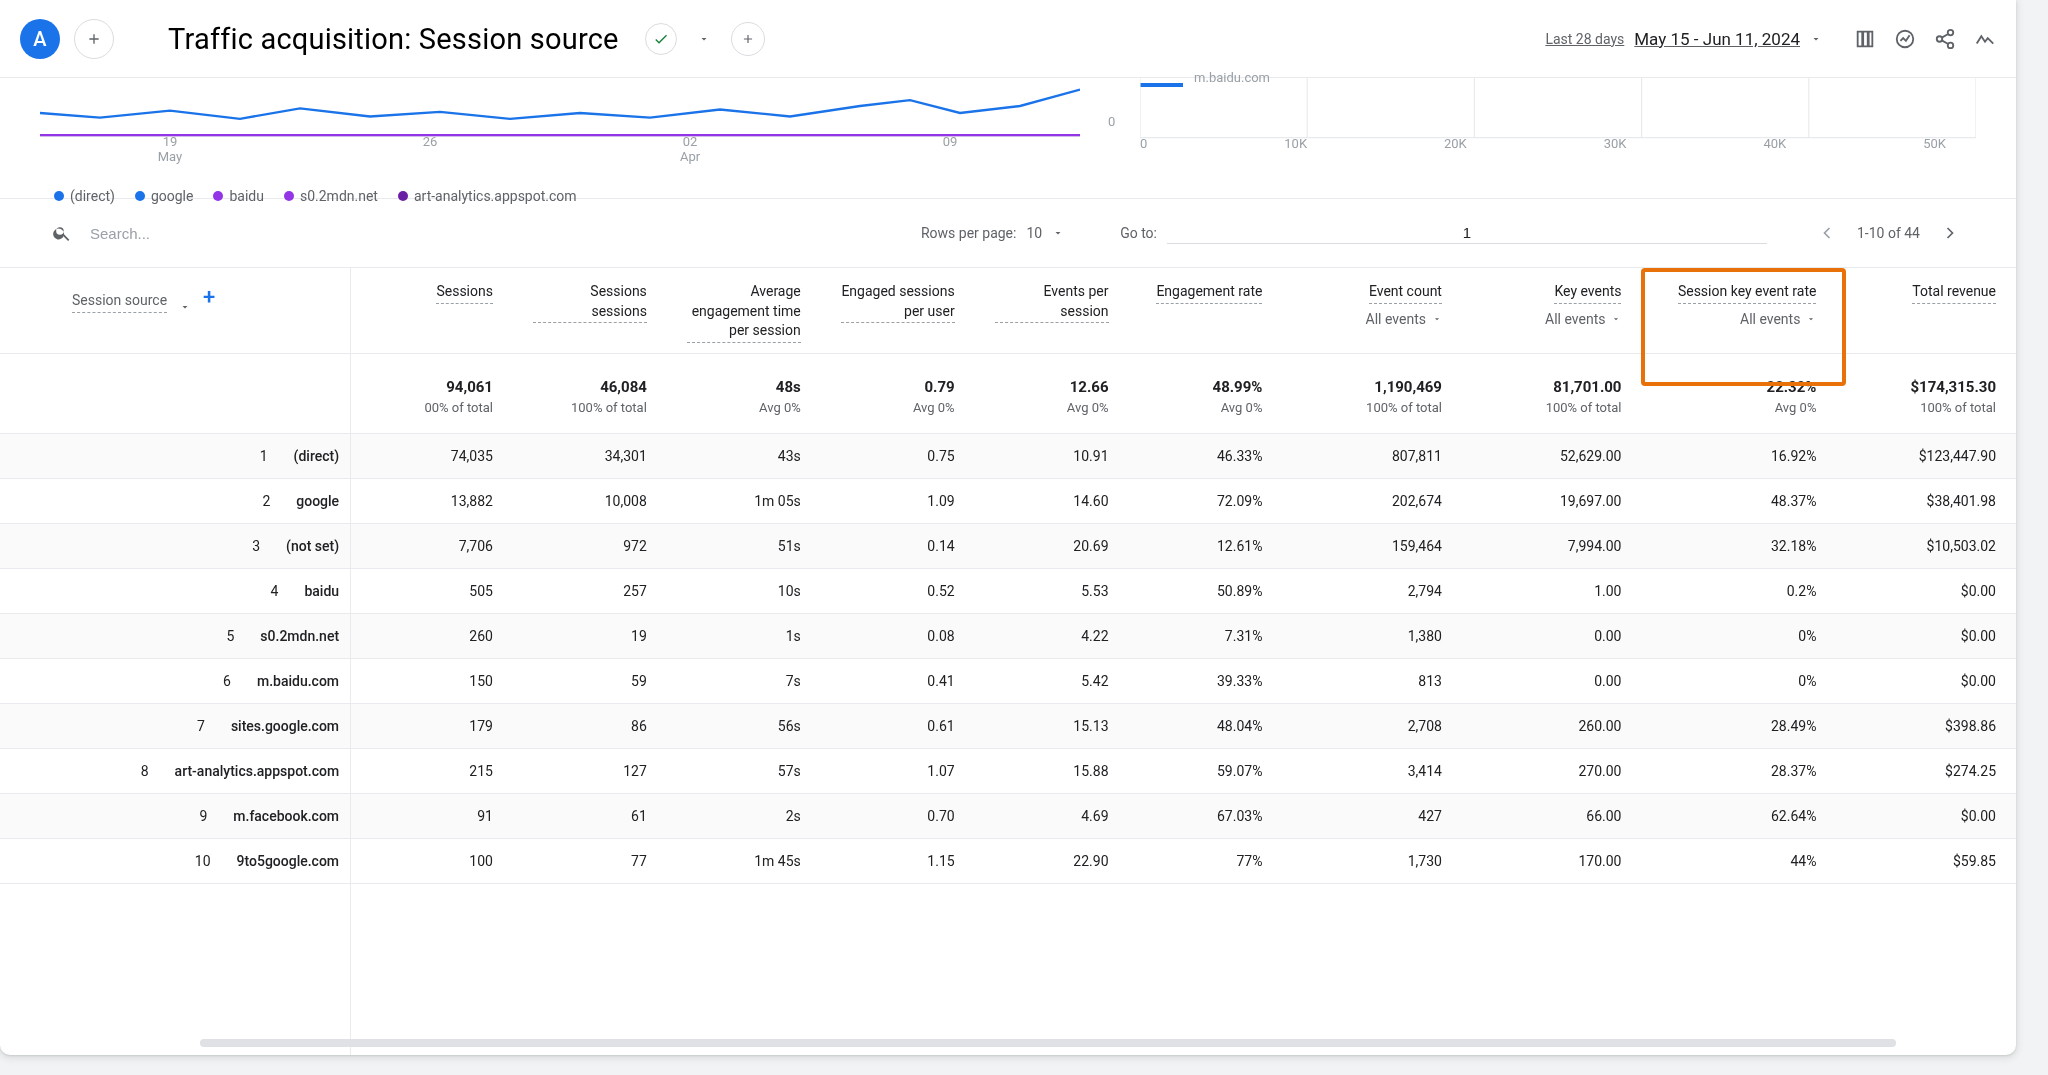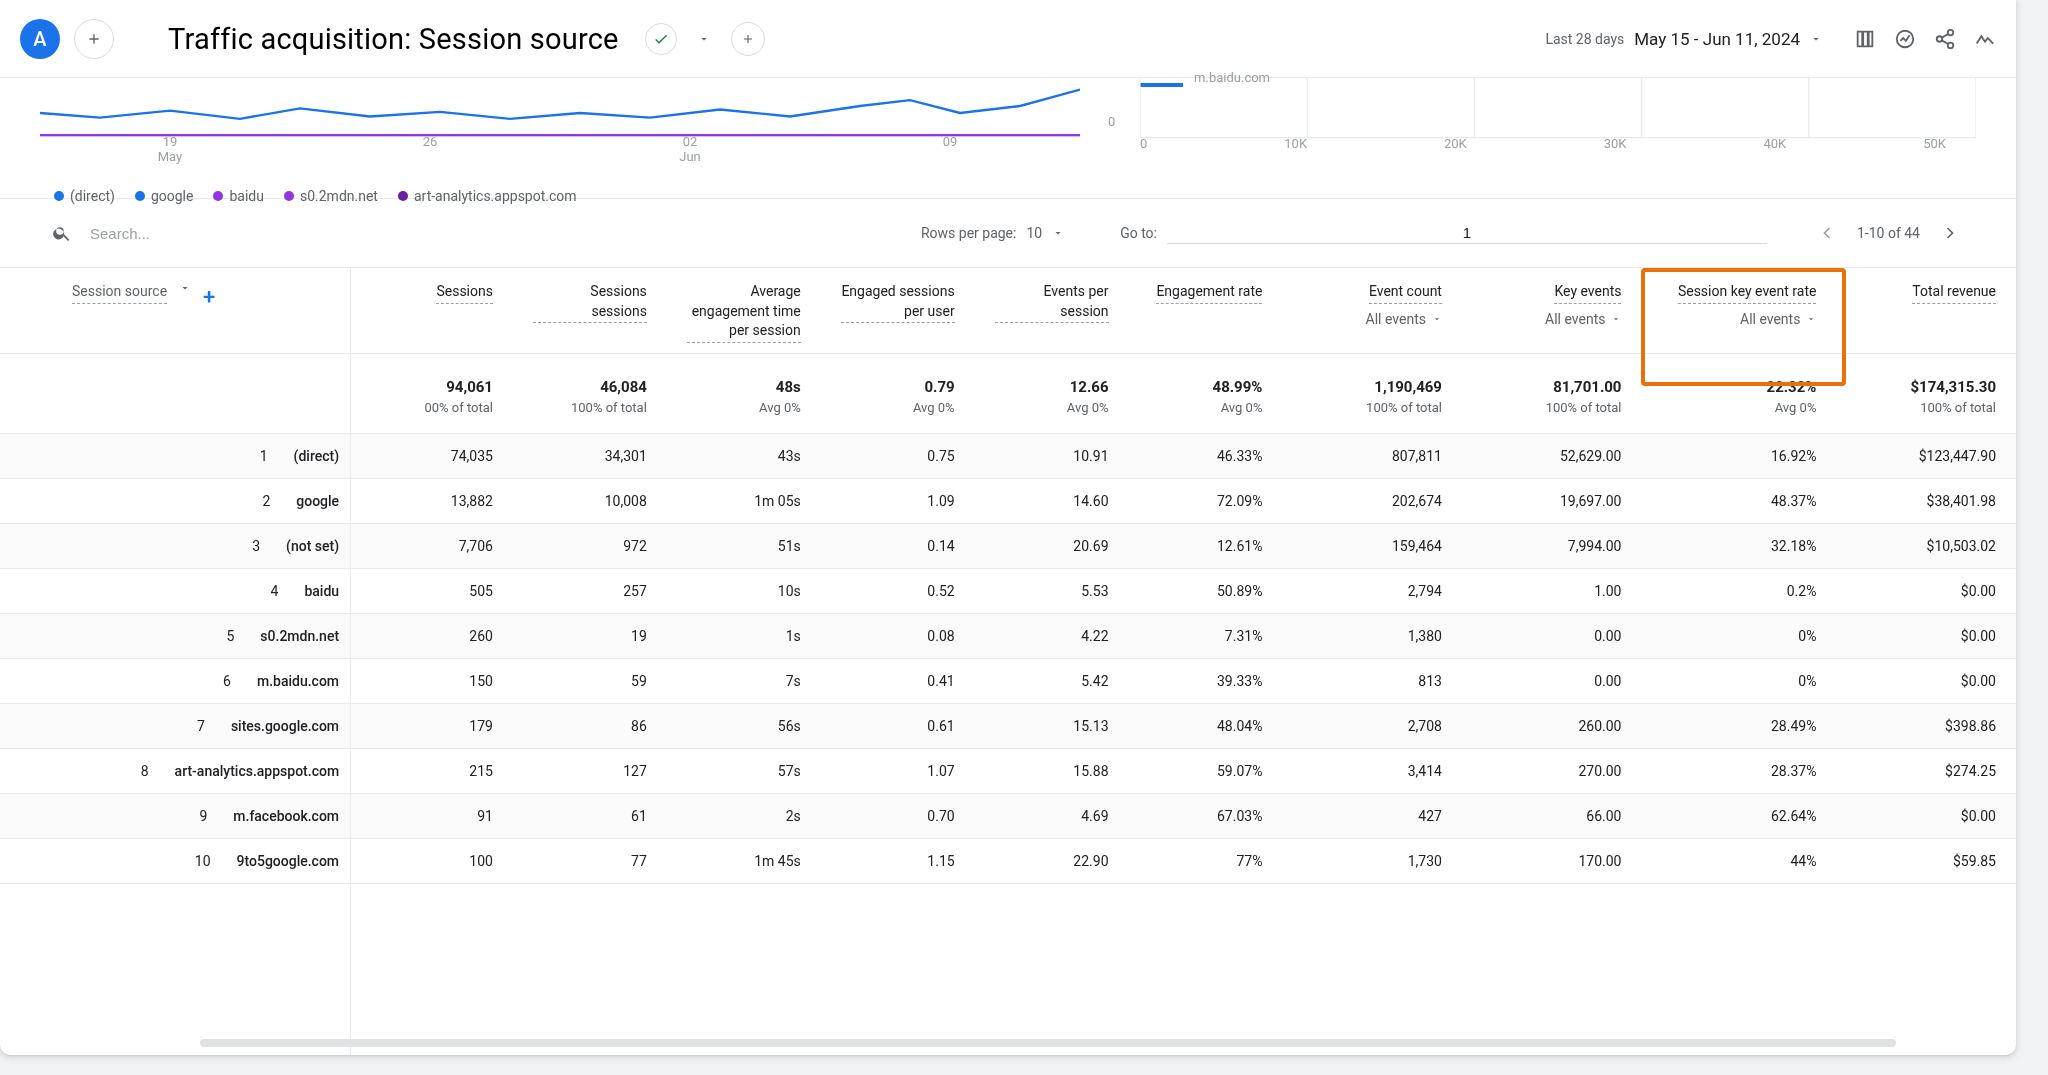--- a/index.html
+++ b/index.html
@@ -50,21 +50,21 @@
   .chk{
     width:32px;height:32px;border-radius:50%;border:1px solid var(--border);
     display:flex;align-items:center;justify-content:center;color:#188038;
     background:#fff;flex:none;
   }
   .caret-btn{
     width:26px;height:32px;border-radius:50%;display:flex;align-items:center;justify-content:center;
     color:var(--muted);
   }
   .hdr-spacer{flex:1;}
-  .hdr-range{display:flex;align-items:center;gap:10px;color:var(--muted);}
+  .hdr-range{display:flex;align-items:center;gap:10px;color:var(--muted);text-decoration:underline;}
   .hdr-range .lbl{font-size:14px;color:var(--muted);}
   .hdr-range .val{font-size:17px;color:var(--text);}
   .hdr-actions{display:flex;align-items:center;gap:18px;margin-left:18px;color:var(--muted);}
   svg{display:block;}
 
   
   .chart-wrap{position:relative;height:120px;padding:0 40px 0 40px;}
   .chart-row{display:flex;gap:60px;height:70px;}
   .line-chart{flex:0 0 1040px;position:relative;}
   .line-chart svg{width:100%;height:100%;}
@@ -109,21 +109,21 @@
     font-size:14px;line-height:1.4;
   }
   thead th .hline{
     display:inline-block;border-bottom:1px dashed var(--axis);padding-bottom:1px;
   }
   thead th .sub{
     margin-top:6px;color:var(--muted);font-size:14px;display:flex;
     align-items:center;justify-content:flex-end;gap:6px;
   }
   thead th.dim{text-align:left;vertical-align:top;padding-left:72px;}
-  .dim-inner{display:flex;align-items:flex-start;gap:12px;color:var(--muted);}
+  .dim-inner{display:flex;align-items:flex-end;gap:12px;color:var(--muted);}
   .plus-blue{color:#1a73e8;font-size:22px;font-weight:500;}
   .col-fence{position:absolute;top:0;bottom:0;left:350px;width:1px;background:var(--border-light);}
   .fence-wrap{position:relative;}
 
   tbody.totals td{
     text-align:right;padding:24px 20px 18px 20px;border-bottom:1px solid var(--row-border);
     background:#fff;vertical-align:top;
   }
   tbody.totals .big{font-weight:700;font-size:15px;}
   tbody.totals .sub{color:var(--muted);font-size:13px;margin-top:4px;}
@@ -223,21 +223,21 @@
       <div class="chart-row">
         <div class="line-chart">
           <svg viewBox="0 0 1040 60" preserveAspectRatio="none">
             <line x1="0" y1="50" x2="1040" y2="50" stroke="#e8eaed"></line>
             <path d="M0 30 L60 34 L130 28 L200 35 L260 26 L330 33 L400 29 L470 35 L540 30 L610 34 L680 27 L750 33 L820 24 L870 19 L920 30 L980 24 L1040 10" fill="none" stroke="#1a73e8" stroke-width="2"></path>
             <line x1="0" y1="49" x2="1040" y2="49" stroke="#9334e6" stroke-width="2"></line>
           </svg>
           <div class="tick-lbls">
             <div class="t"><span>19</span><span class="sub">May</span></div>
             <div class="t"><span>26</span><span class="sub"></span></div>
-            <div class="t"><span>02</span><span class="sub">Jun</span></div>
+            <div class="t"><span>02</span><span class="sub">Apr</span></div>
             <div class="t"><span>09</span><span class="sub"></span></div>
           </div>
         </div>
         <div class="zero">0</div>
 
         <div class="bar-chart">
           <div class="bar-lbl-r">m.baidu.com</div>
           <div class="bar-seg"></div>
           <svg viewBox="0 0 700 60" preserveAspectRatio="none" style="position:absolute;inset:0;">
             <line x1="0" y1="50" x2="700" y2="50" stroke="#e8eaed"></line>

